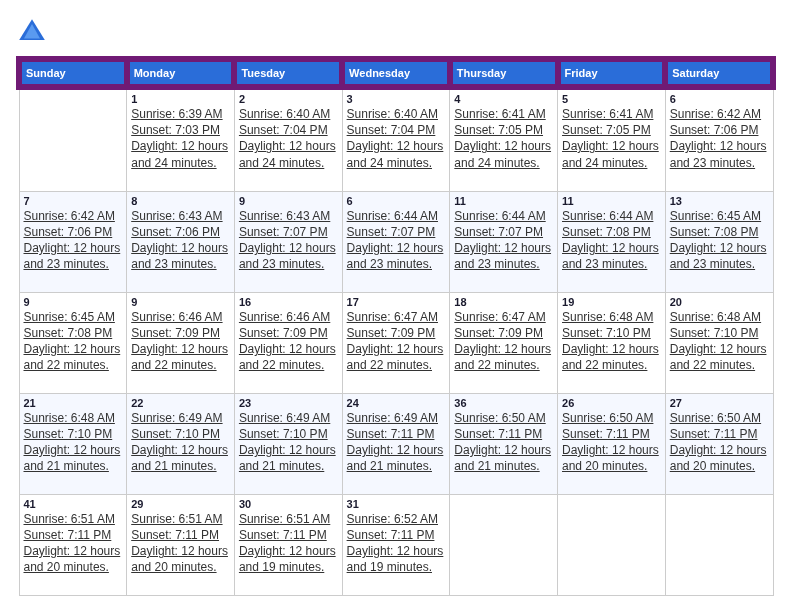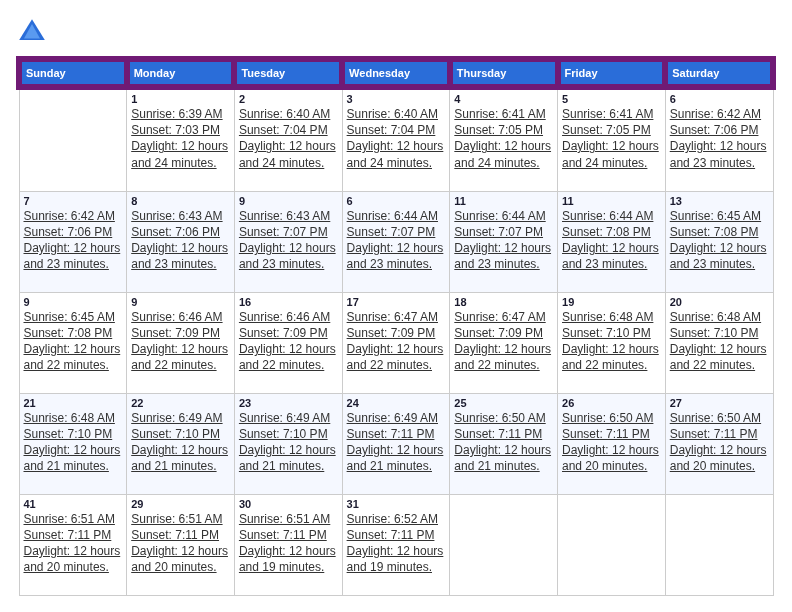--- a/index.html
+++ b/index.html
@@ -234,21 +234,21 @@
           </td>
           <td>
             <span class="day-number">23</span>
             <div class="day-info">Sunrise: 6:49 AM<br>Sunset: 7:10 PM<br>Daylight: 12 hours and 21 minutes.</div>
           </td>
           <td>
             <span class="day-number">24</span>
             <div class="day-info">Sunrise: 6:49 AM<br>Sunset: 7:11 PM<br>Daylight: 12 hours and 21 minutes.</div>
           </td>
           <td>
-            <span class="day-number">25</span>
+            <span class="day-number">36</span>
             <div class="day-info">Sunrise: 6:50 AM<br>Sunset: 7:11 PM<br>Daylight: 12 hours and 21 minutes.</div>
           </td>
           <td>
             <span class="day-number">26</span>
             <div class="day-info">Sunrise: 6:50 AM<br>Sunset: 7:11 PM<br>Daylight: 12 hours and 20 minutes.</div>
           </td>
           <td>
             <span class="day-number">27</span>
             <div class="day-info">Sunrise: 6:50 AM<br>Sunset: 7:11 PM<br>Daylight: 12 hours and 20 minutes.</div>
           </td>

